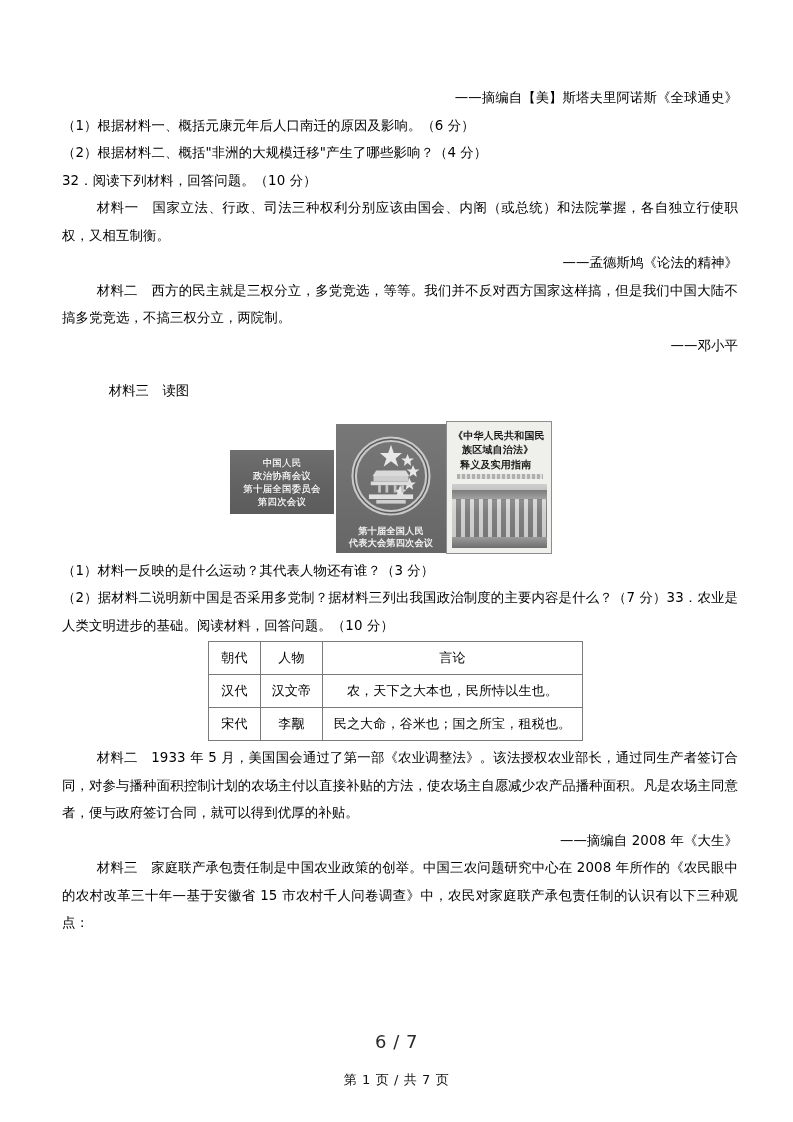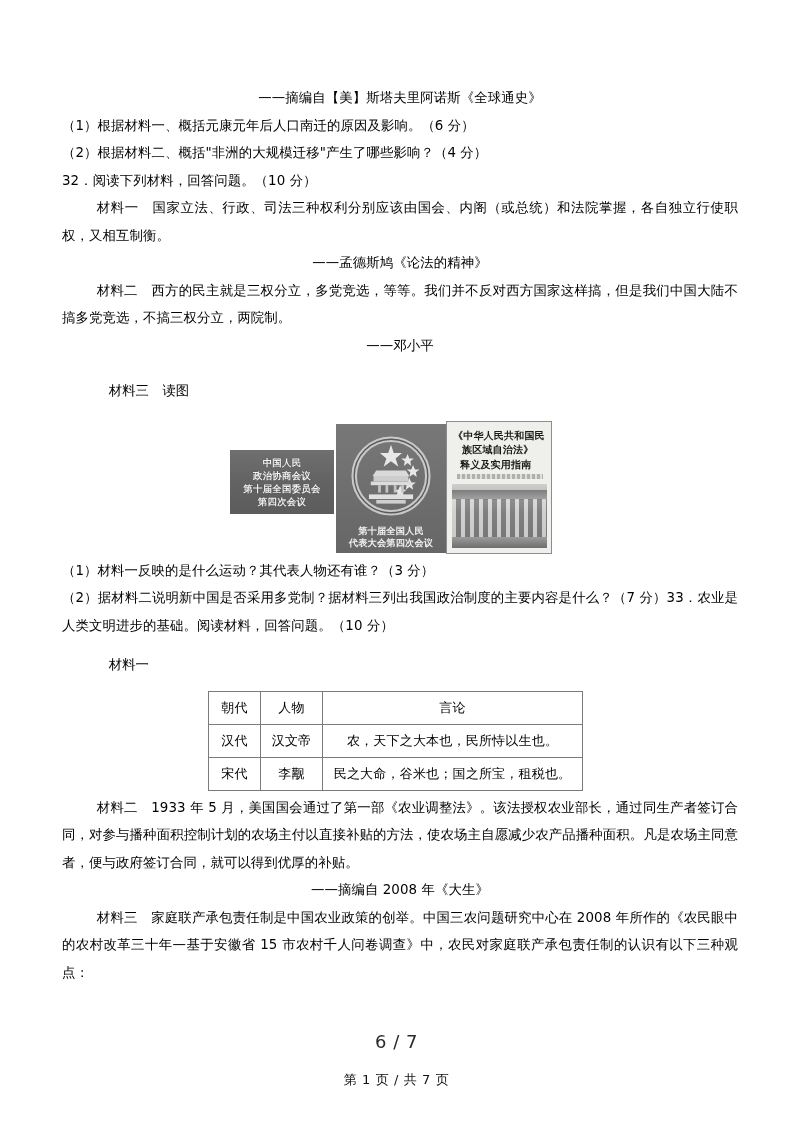--- a/index.html
+++ b/index.html
@@ -42,21 +42,21 @@
   }
   .para.indent {
     text-indent: 2.6em;
   }
   .para.q {
     text-indent: 0;
   }
   .attrib {
     font-size: 13.4px;
     line-height: 27.5px;
-    text-align: center;
+    text-align: right;
     margin: 0;
     letter-spacing: 0.1px;
   }
   .label-line {
     font-size: 13.4px;
     line-height: 27.5px;
     margin: 12px;
     text-indent: 2.6em;
   }
   .num-para {
@@ -311,21 +311,20 @@
           <div>代表大会第四次会议</div>
         </div>
       </div>
 
     </div>
 
     <p class="para q">（1）材料一反映的是什么运动？其代表人物还有谁？（3 分）</p>
 
     <p class="para q">（2）据材料二说明新中国是否采用多党制？据材料三列出我国政治制度的主要内容是什么？（7 分）33．农业是人类文明进步的基础。阅读材料，回答问题。（10 分）</p>
 
-    <p class="label-line">材料一</p>
 
     <div class="tbl-wrap">
       <table class="material-table">
         <colgroup>
             <col class="c1">
             <col class="c2">
             <col class="c3">
           </colgroup>
         <thead>
           <tr>

